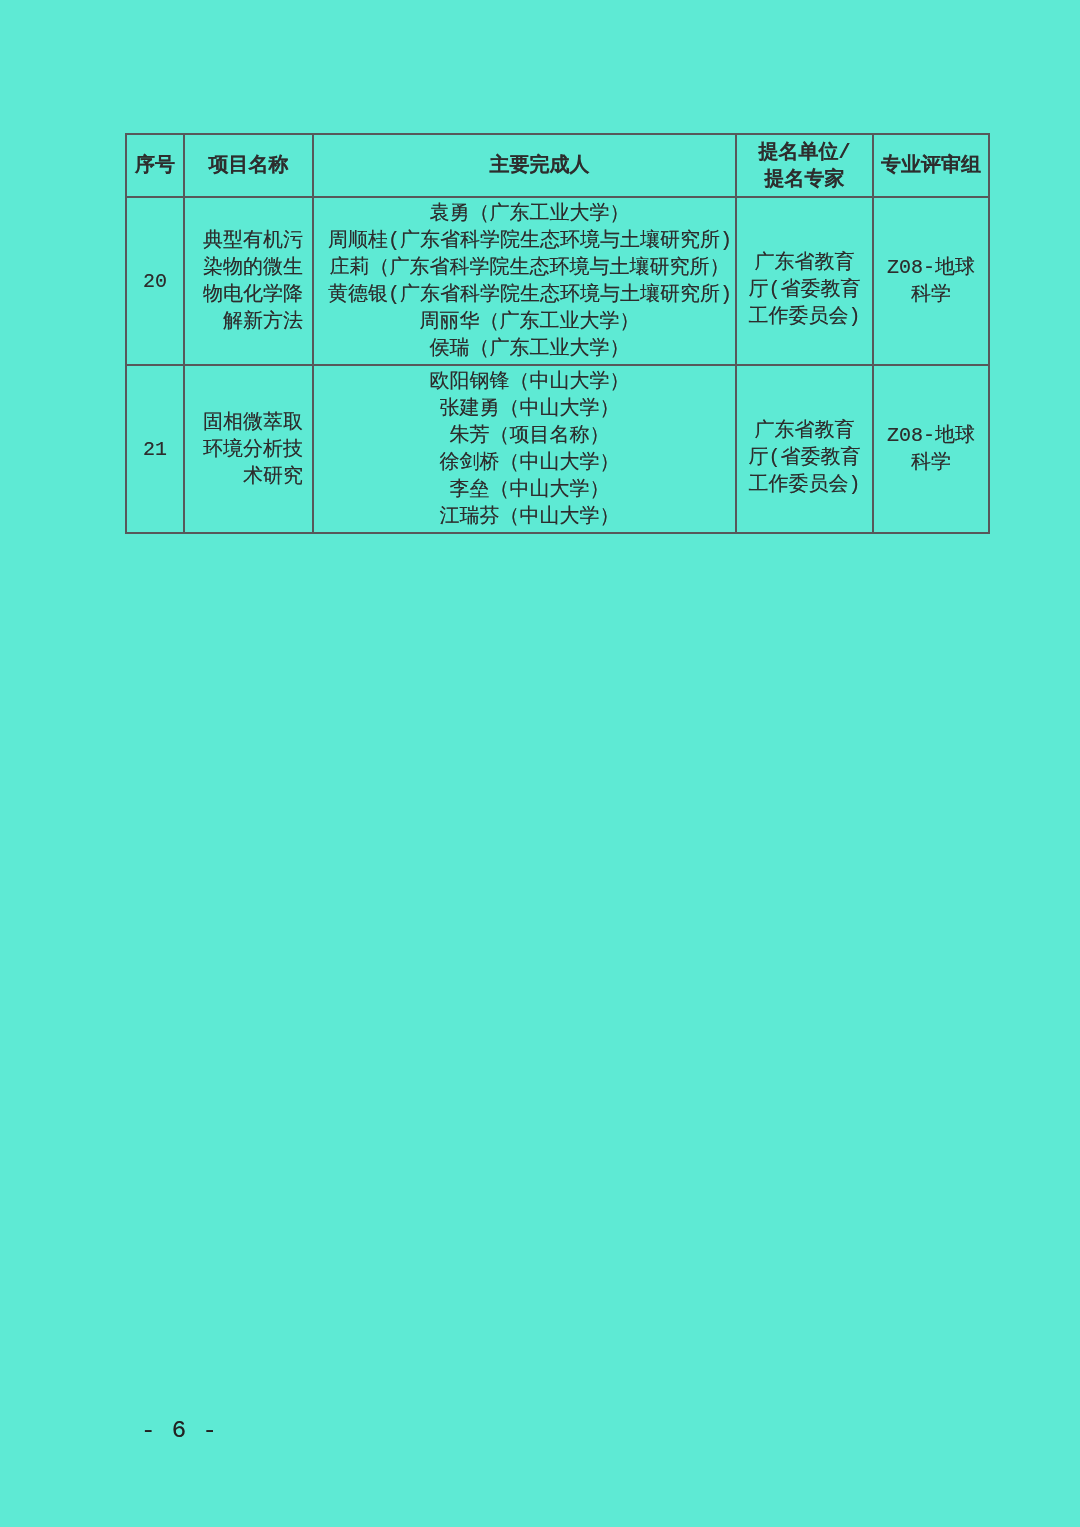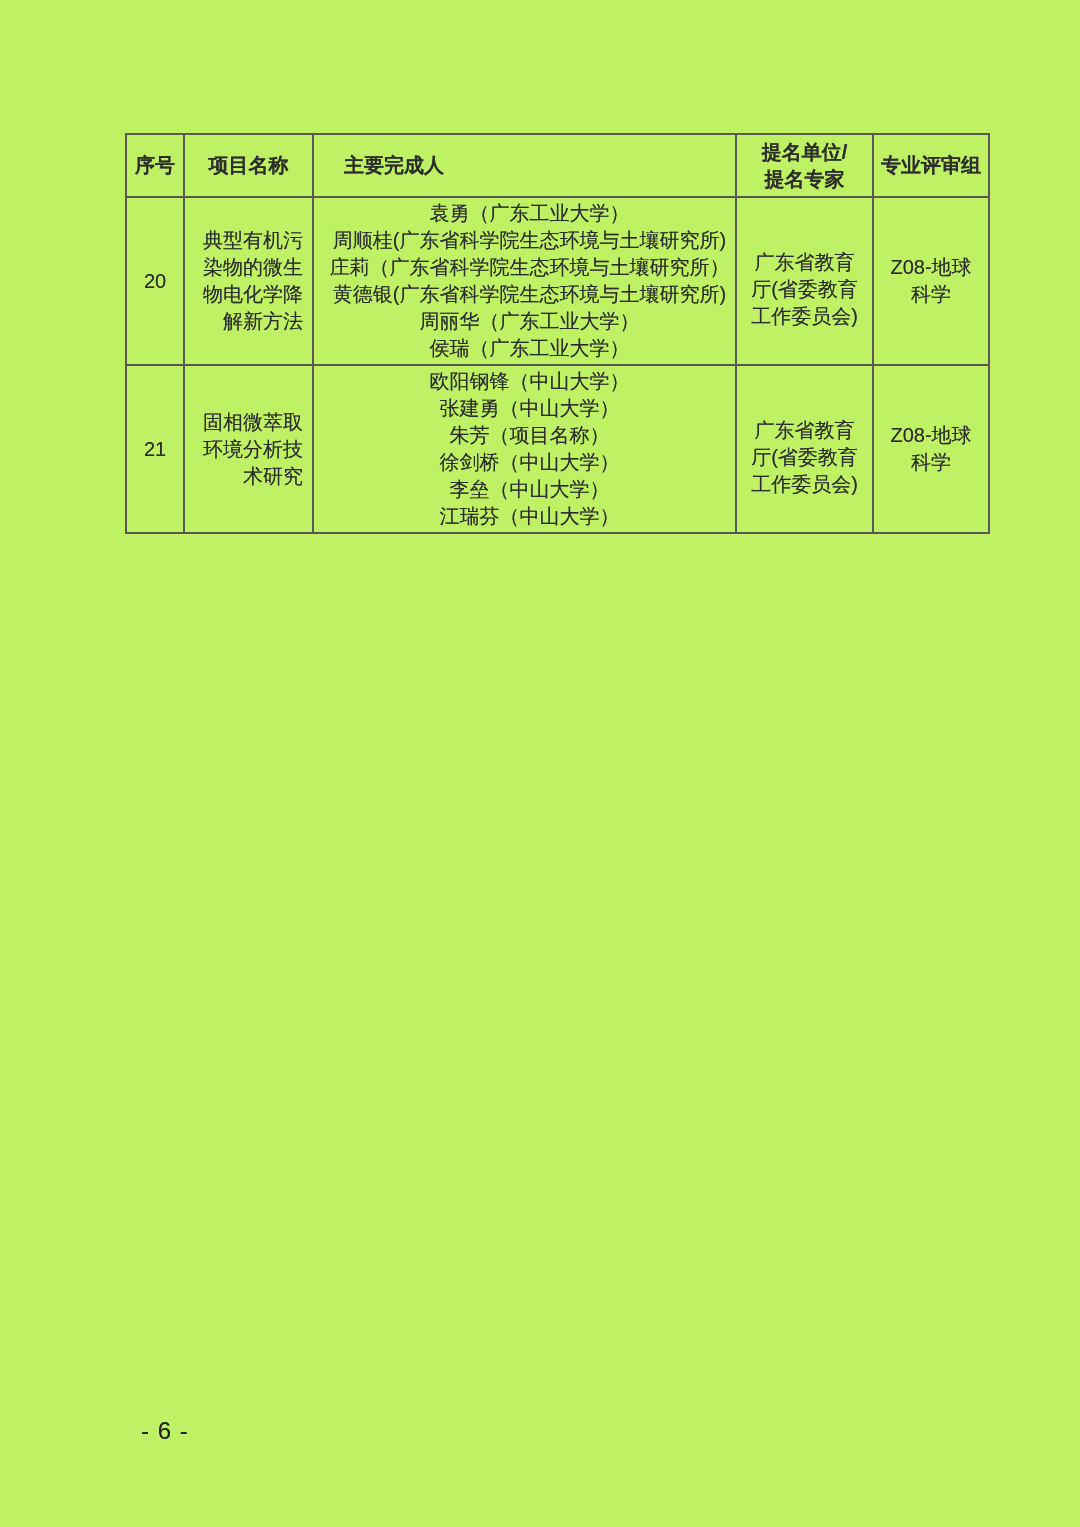--- a/index.html
+++ b/index.html
@@ -4,22 +4,22 @@
 <style>
   html, body {
     margin: 0;
     padding: 0;
     background: #ffffff;
   }
   .page {
     position: relative;
     width: 1080px;
     height: 1527px;
-    background: #bef264;
-    font-family: Liberation Sans, sans-serif;
+    background: #5eead4;
+    font-family: Liberation Mono, monospace;
     color: #2d2d2d;
     overflow: hidden;
   }
   .award-table {
     position: absolute;
     left: 125px;
     top: 133px;
     width: 863px;
     border-collapse: collapse;
     table-layout: fixed;
@@ -35,21 +35,21 @@
   }
   .award-table thead tr { height: 63px; }
   .award-table tbody tr { height: 168px; }
   .award-table thead th {
     font-weight: bold;
     font-size: 20px;
     text-align: center;
     line-height: 27px;
   }
   .award-table thead th.c-completers {
-    text-align: left;
+    text-align: center;
     padding-left: 30px;
   }
   td.c-index {
     text-align: center;
     border-radius: 10px;
   }
   td.c-project { padding: 0 9px 0 12px; }
   .project-name {
     line-height: 27px;
     word-break: break-all;

